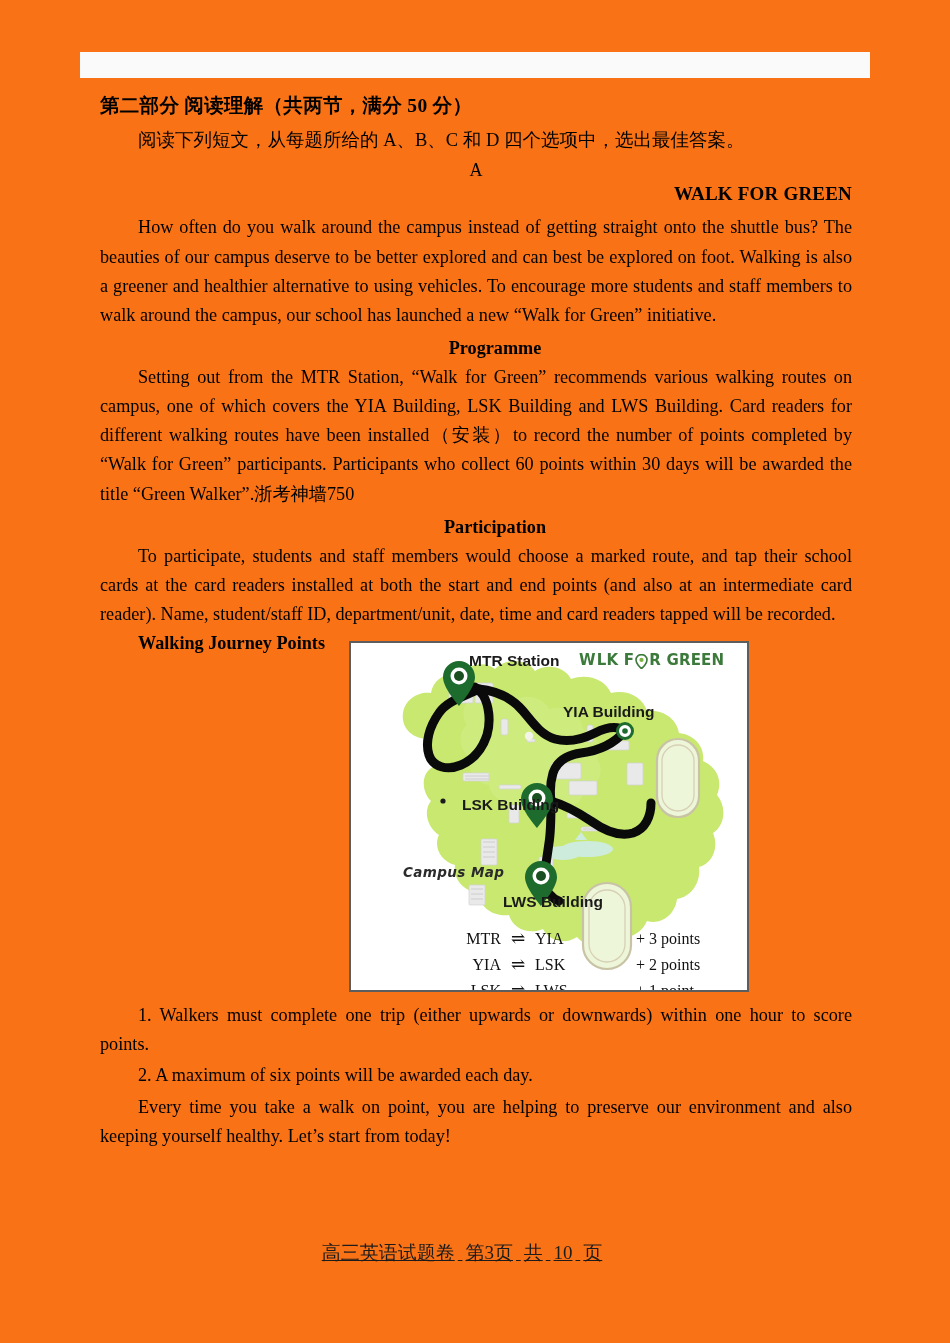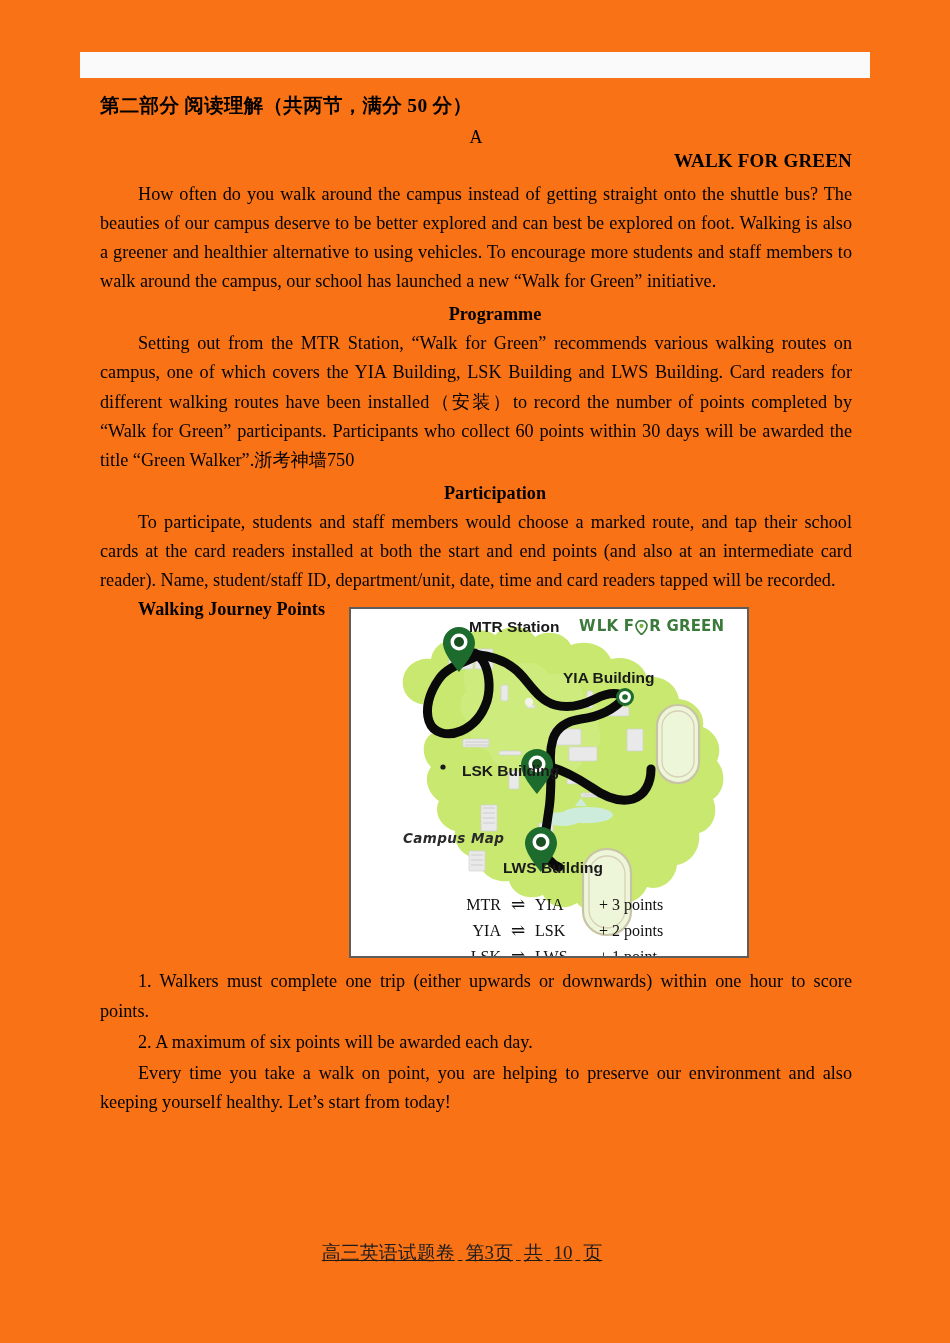--- a/index.html
+++ b/index.html
@@ -158,21 +158,21 @@
     color: #111;
   }
   .points .prow {
     display: flex;
     align-items: center;
     line-height: 1.52;
   }
   .points .from { width: 44px; text-align: right; }
   .points .arrow { width: 34px; text-align: center; font-size: 17px; }
   .points .to { width: 48px; text-align: left; }
-  .points .pts { padding-left: 16px; white-space: nowrap; }
+  .points .pts { padding-left: 16px; white-space: nowrap; margin-left: 37px; }
 
   
   .footer {
     position: absolute;
     left: 0;
     top: 1240px;
     width: 924px;
     text-align: center;
     font-family: "Liberation Serif", "DejaVu Serif", serif;
     font-size: 19px;
@@ -185,20 +185,21 @@
 <body>
 
 <div id="page">
 
   <div class="scan-band"></div>
 
   <div class="content">
 
     <div class="hdr-cn">第二部分 阅读理解（共两节，满分 50 分）</div>
 
+    <p class="instr">阅读下列短文，从每题所给的 A、B、C 和 D 四个选项中，选出最佳答案。</p>
 
     <div class="center-letter">A</div>
     <div class="title">WALK FOR GREEN</div>
 
     <p class="body">How often do you walk around the campus instead of getting straight onto the shuttle bus? The beauties of our campus deserve to be better explored and can best be explored on foot. Walking is also a greener and healthier alternative to using vehicles. To encourage more students and staff members to walk around the campus, our school has launched a new “Walk for Green” initiative.</p>
 
     <div class="sub">Programme</div>
     <p class="body">Setting out from the MTR Station, “Walk for Green” recommends various walking routes on campus, one of which covers the YIA Building, LSK Building and LWS Building. Card readers for different walking routes have been installed（安装）to record the number of points completed by “Walk for Green” participants. Participants who collect 60 points within 30 days will be awarded the title “Green Walker”.浙考神墙750</p>
 
     <div class="sub">Participation</div>

